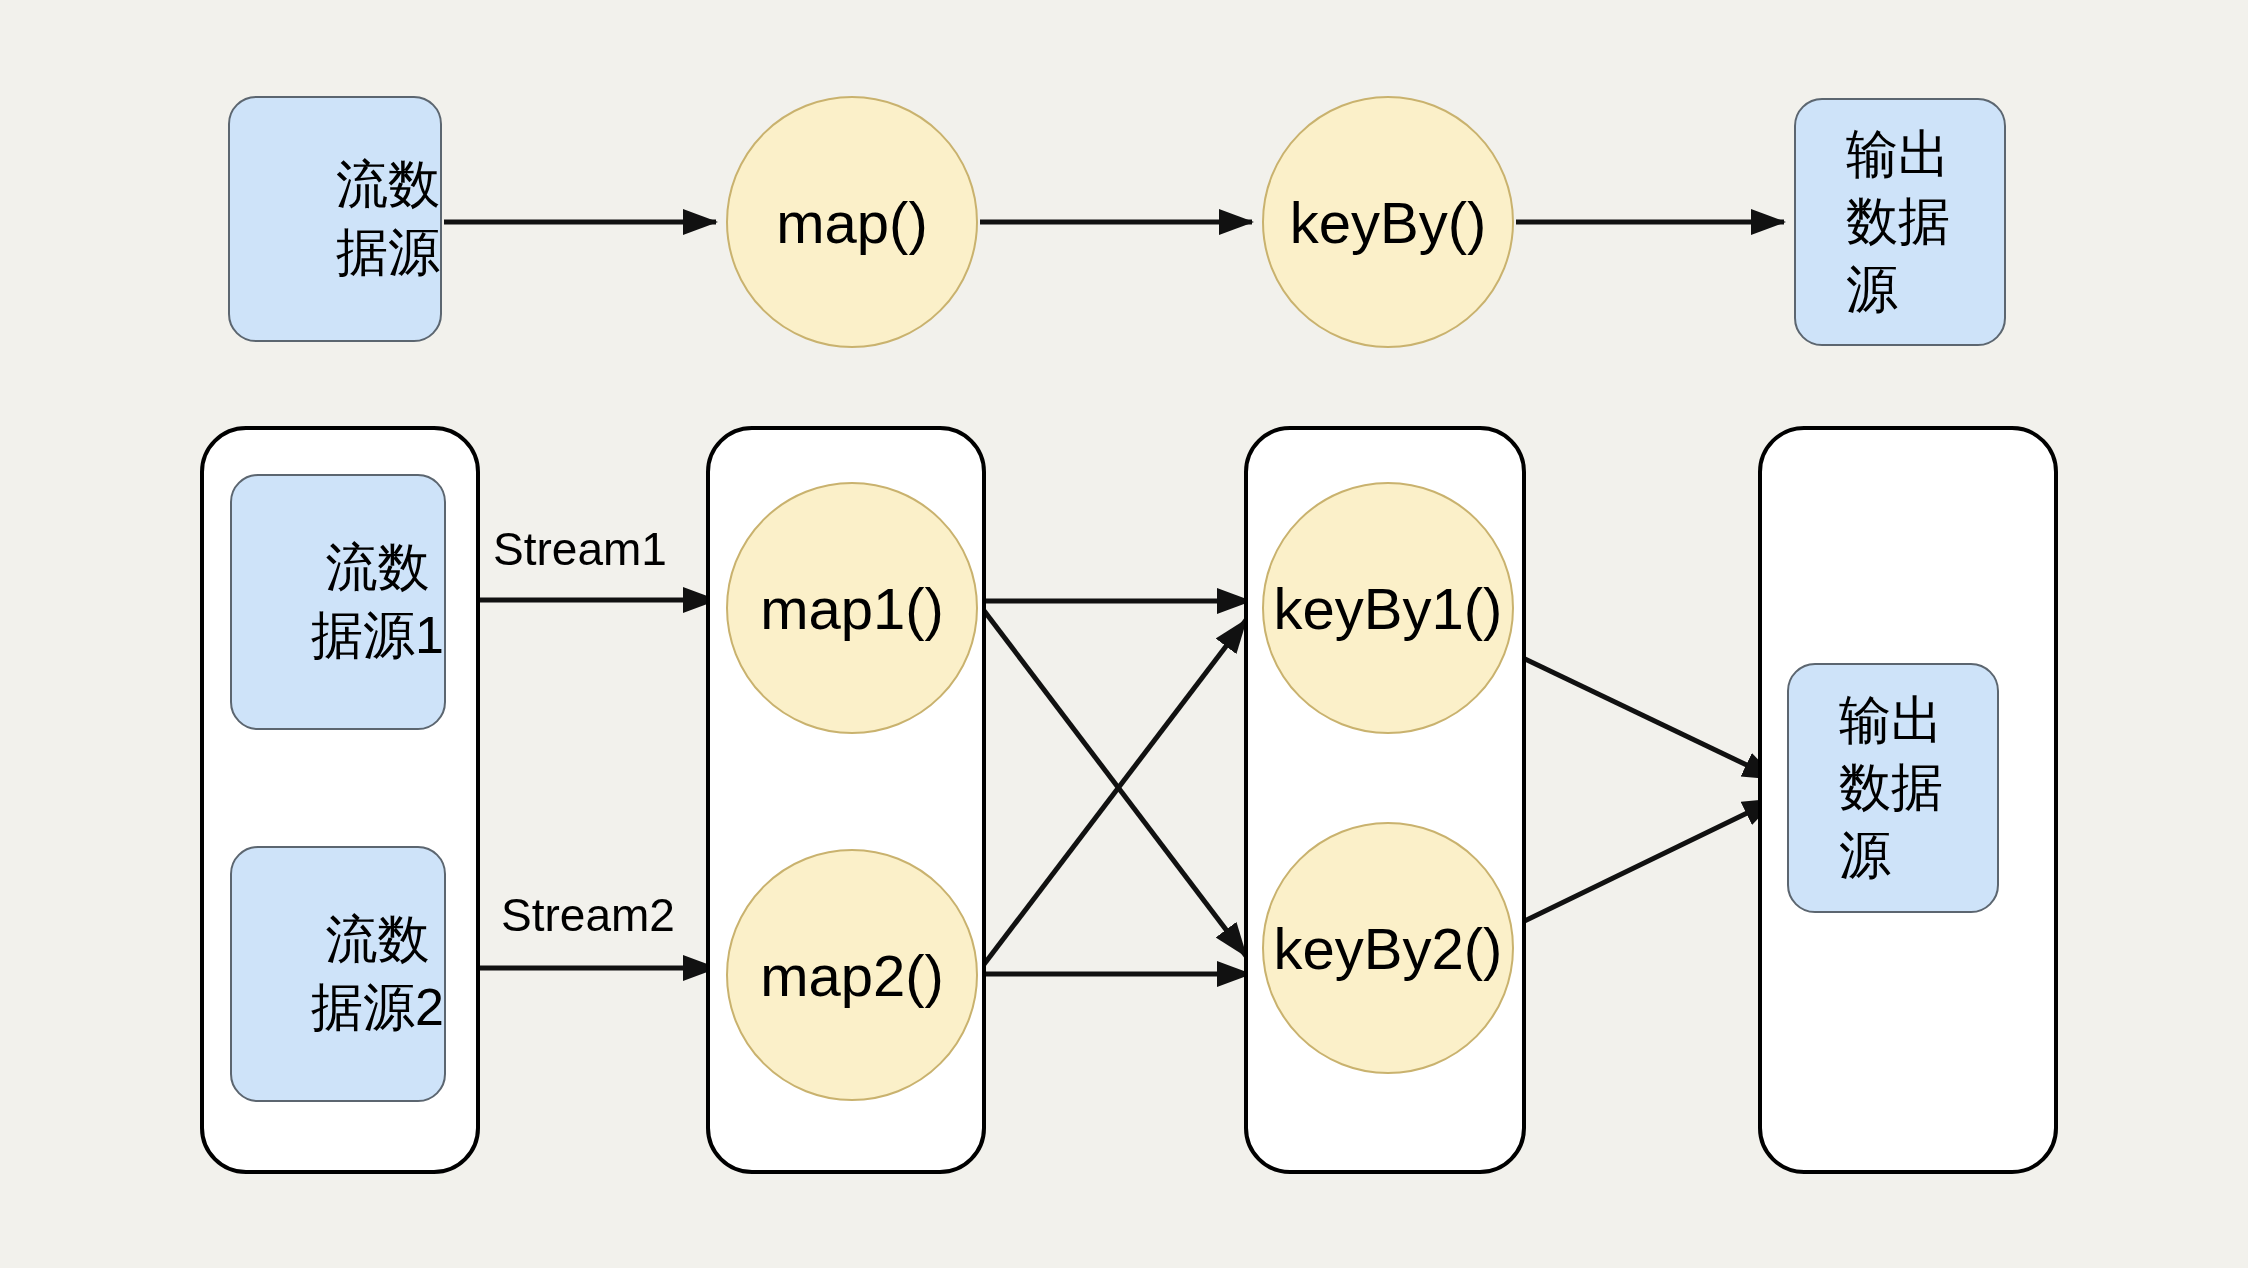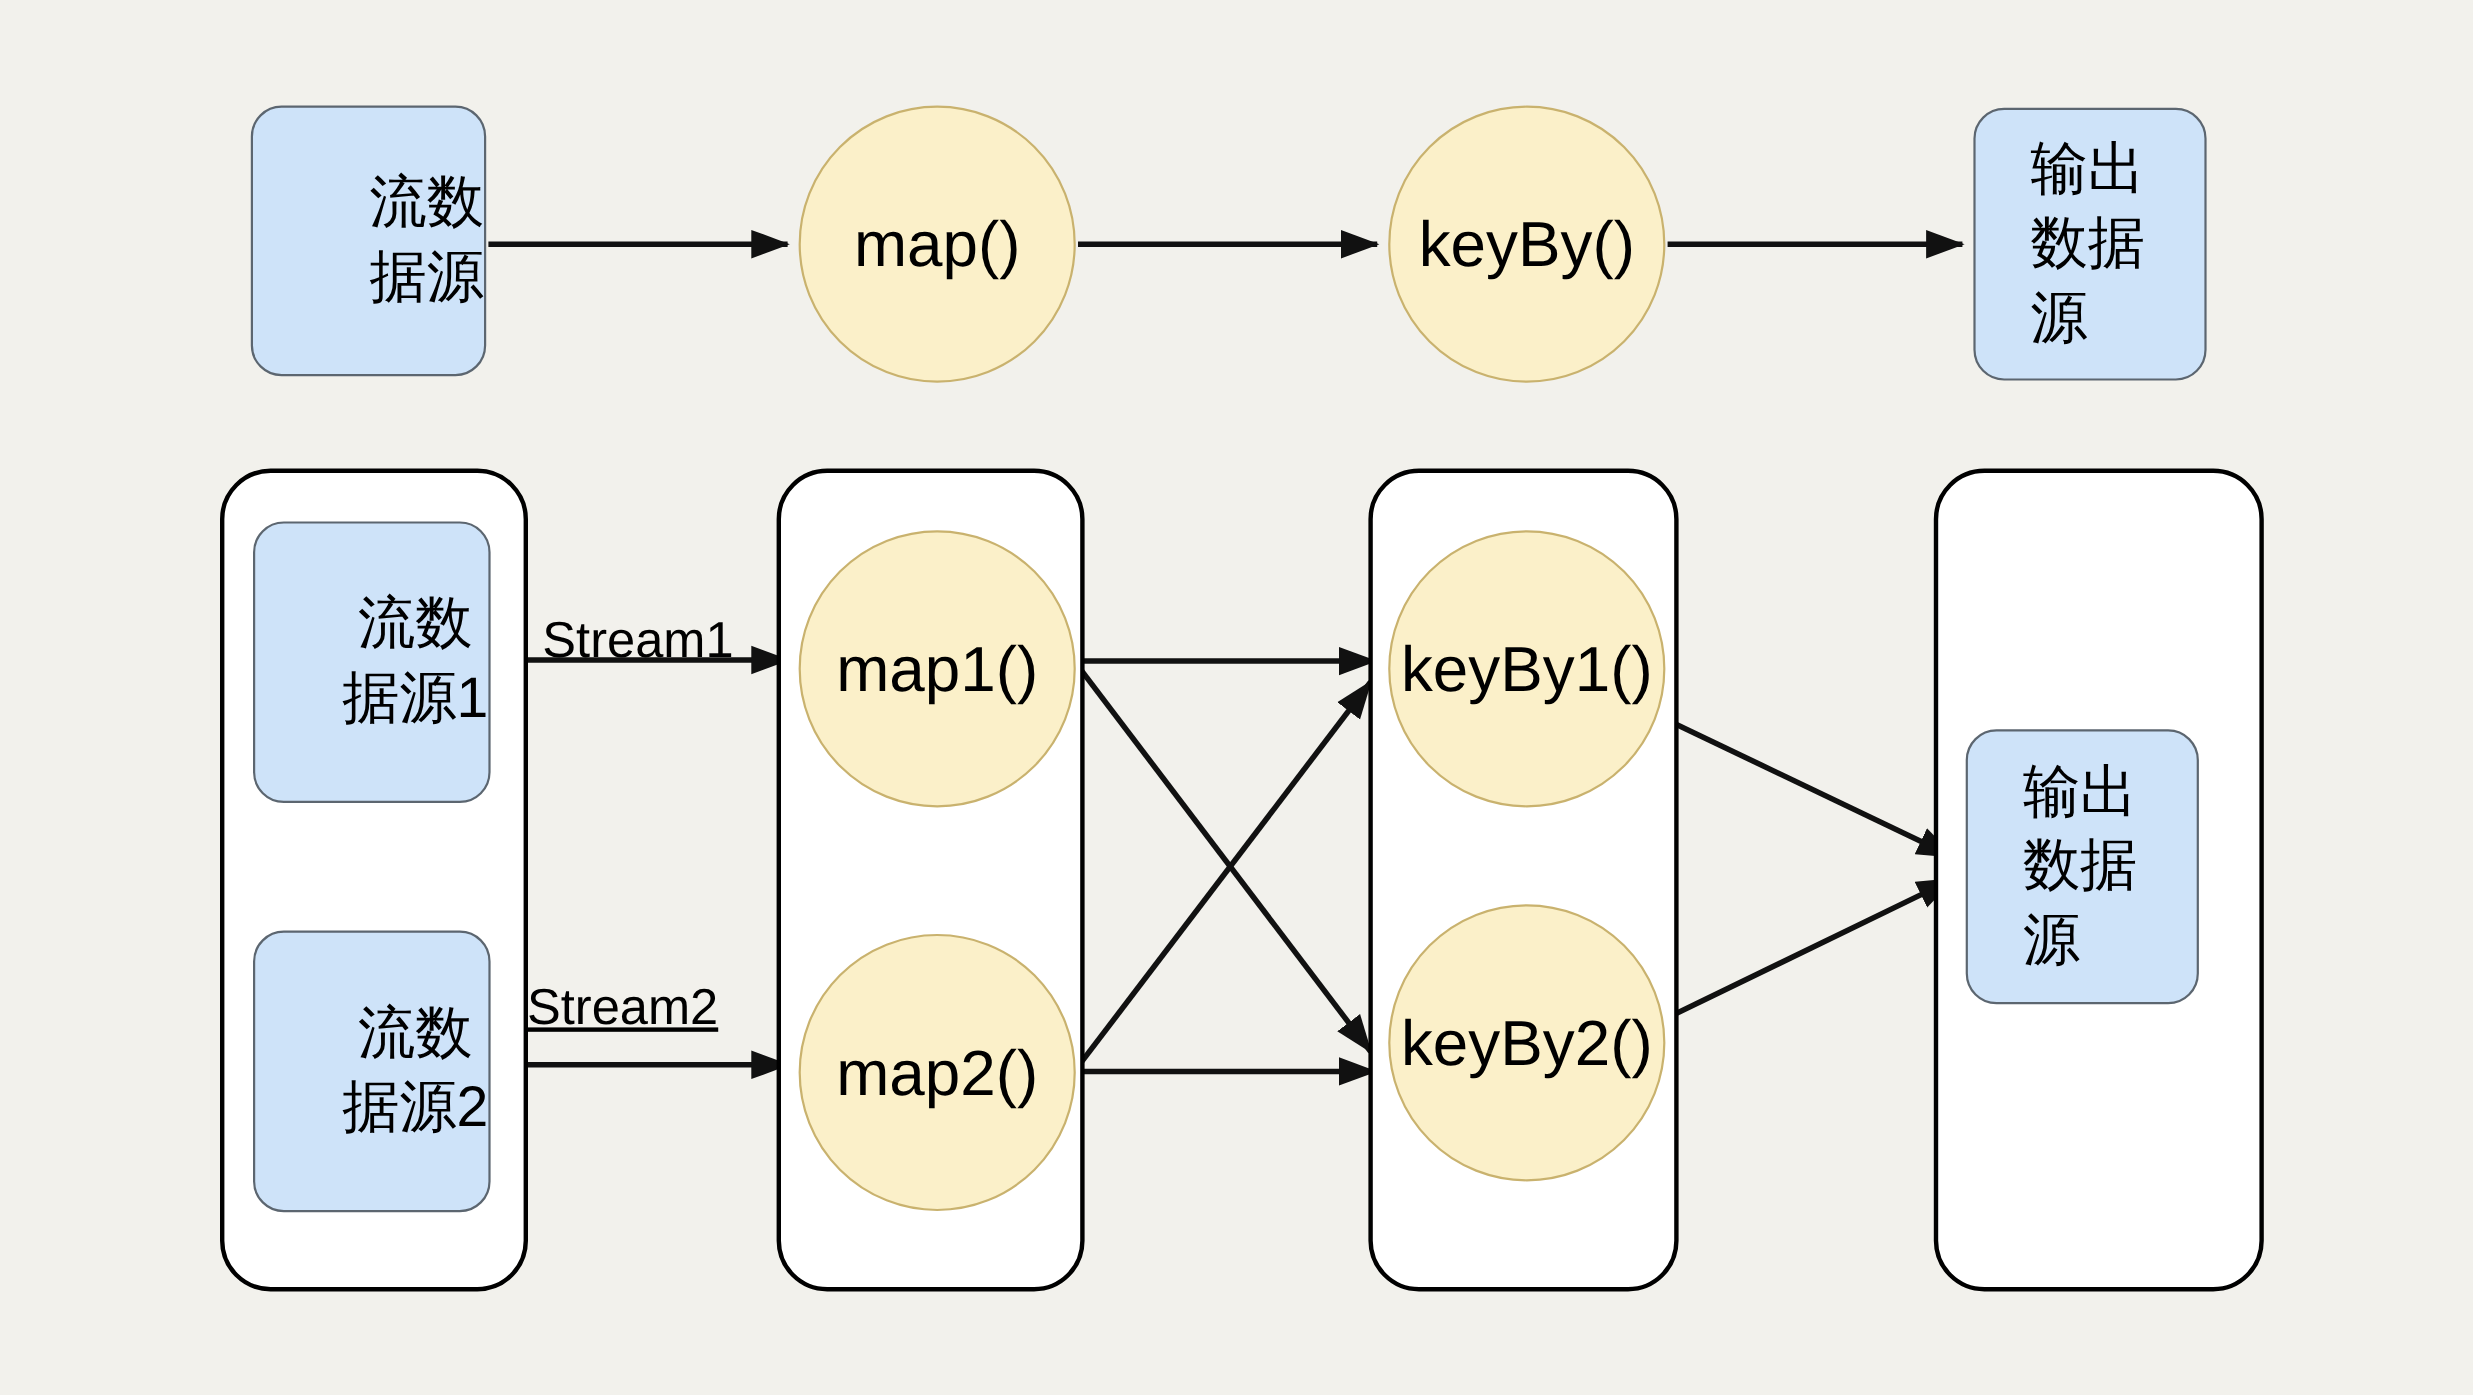--- a/index.html
+++ b/index.html
@@ -94,22 +94,22 @@
   .container-sink    { left: 1758px; top: 426px; width: 300px; height: 748px; }
 
   .src1-box { left: 230px; top: 474px; width: 216px; height: 256px; }
   .src2-box { left: 230px; top: 846px; width: 216px; height: 256px; }
   .map1-circle   { left: 726px;  top: 482px; }
   .map2-circle   { left: 726px;  top: 849px; }
   .keyby1-circle { left: 1262px; top: 482px; }
   .keyby2-circle { left: 1262px; top: 822px; }
   .sink2-box { left: 1787px; top: 663px; width: 212px; height: 250px; }
 
-  .stream1-label { left: 440px; top: 522px; margin-top: 32px; }
-  .stream2-label { left: 426px; top: 888px; text-decoration: underline; }
+  .stream1-label { left: 440px; top: 522px; }
+  .stream2-label { left: 448px; top: 888px; }
 </style>
 </head>
 <body>
 
 <div class="canvas">
 
   <svg class="arrows" viewBox="0 0 2248 1268">
     <defs>
       <marker id="ah" markerUnits="userSpaceOnUse" markerWidth="36" markerHeight="28" refX="33" refY="14" orient="auto">
         <path d="M0,1 L35,14 L0,27 Z" fill="#111111"></path>

